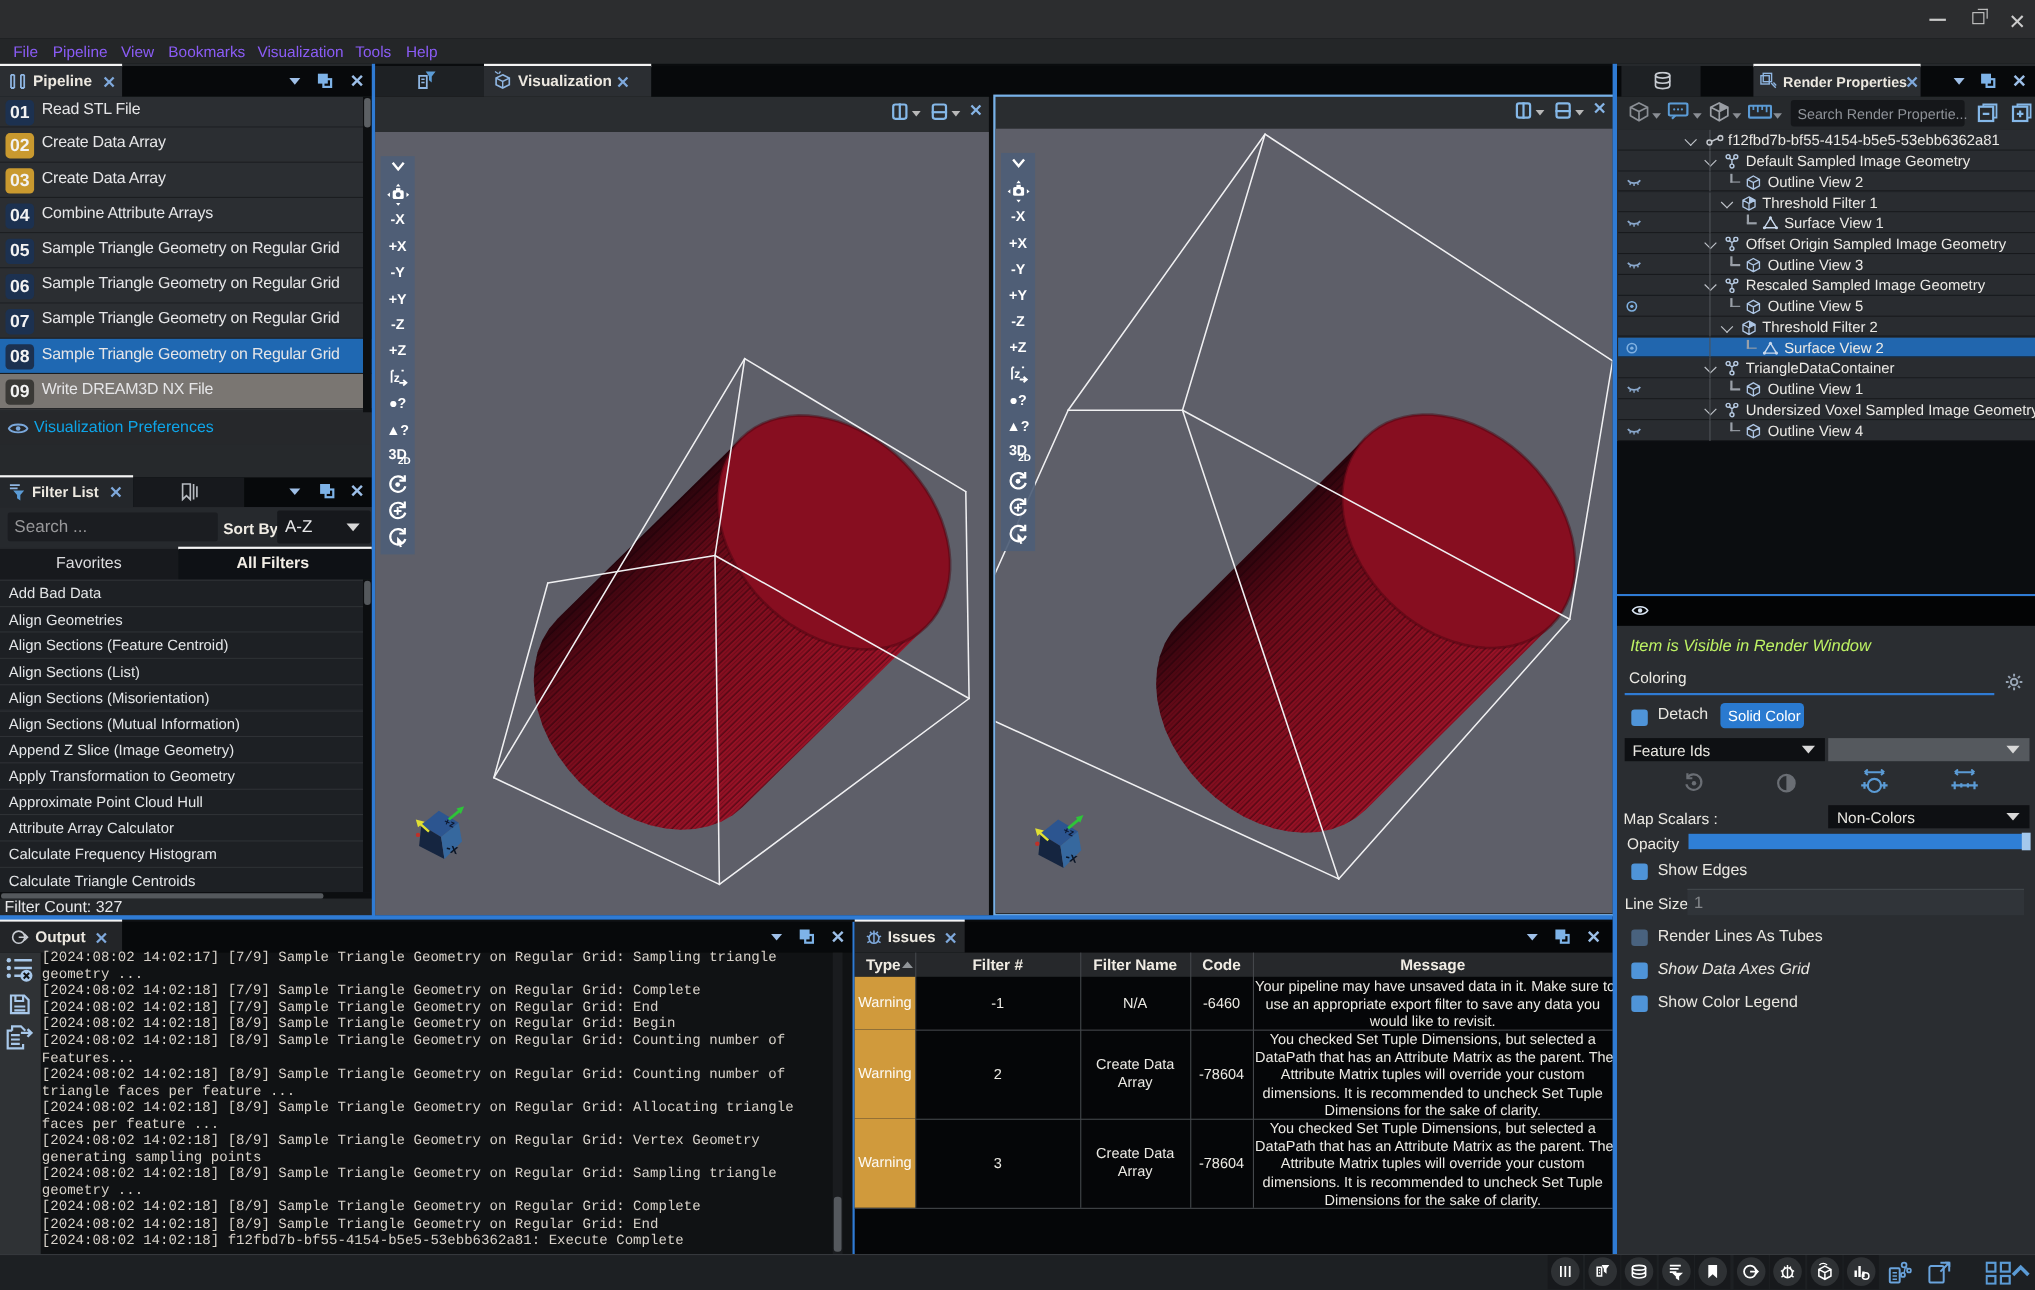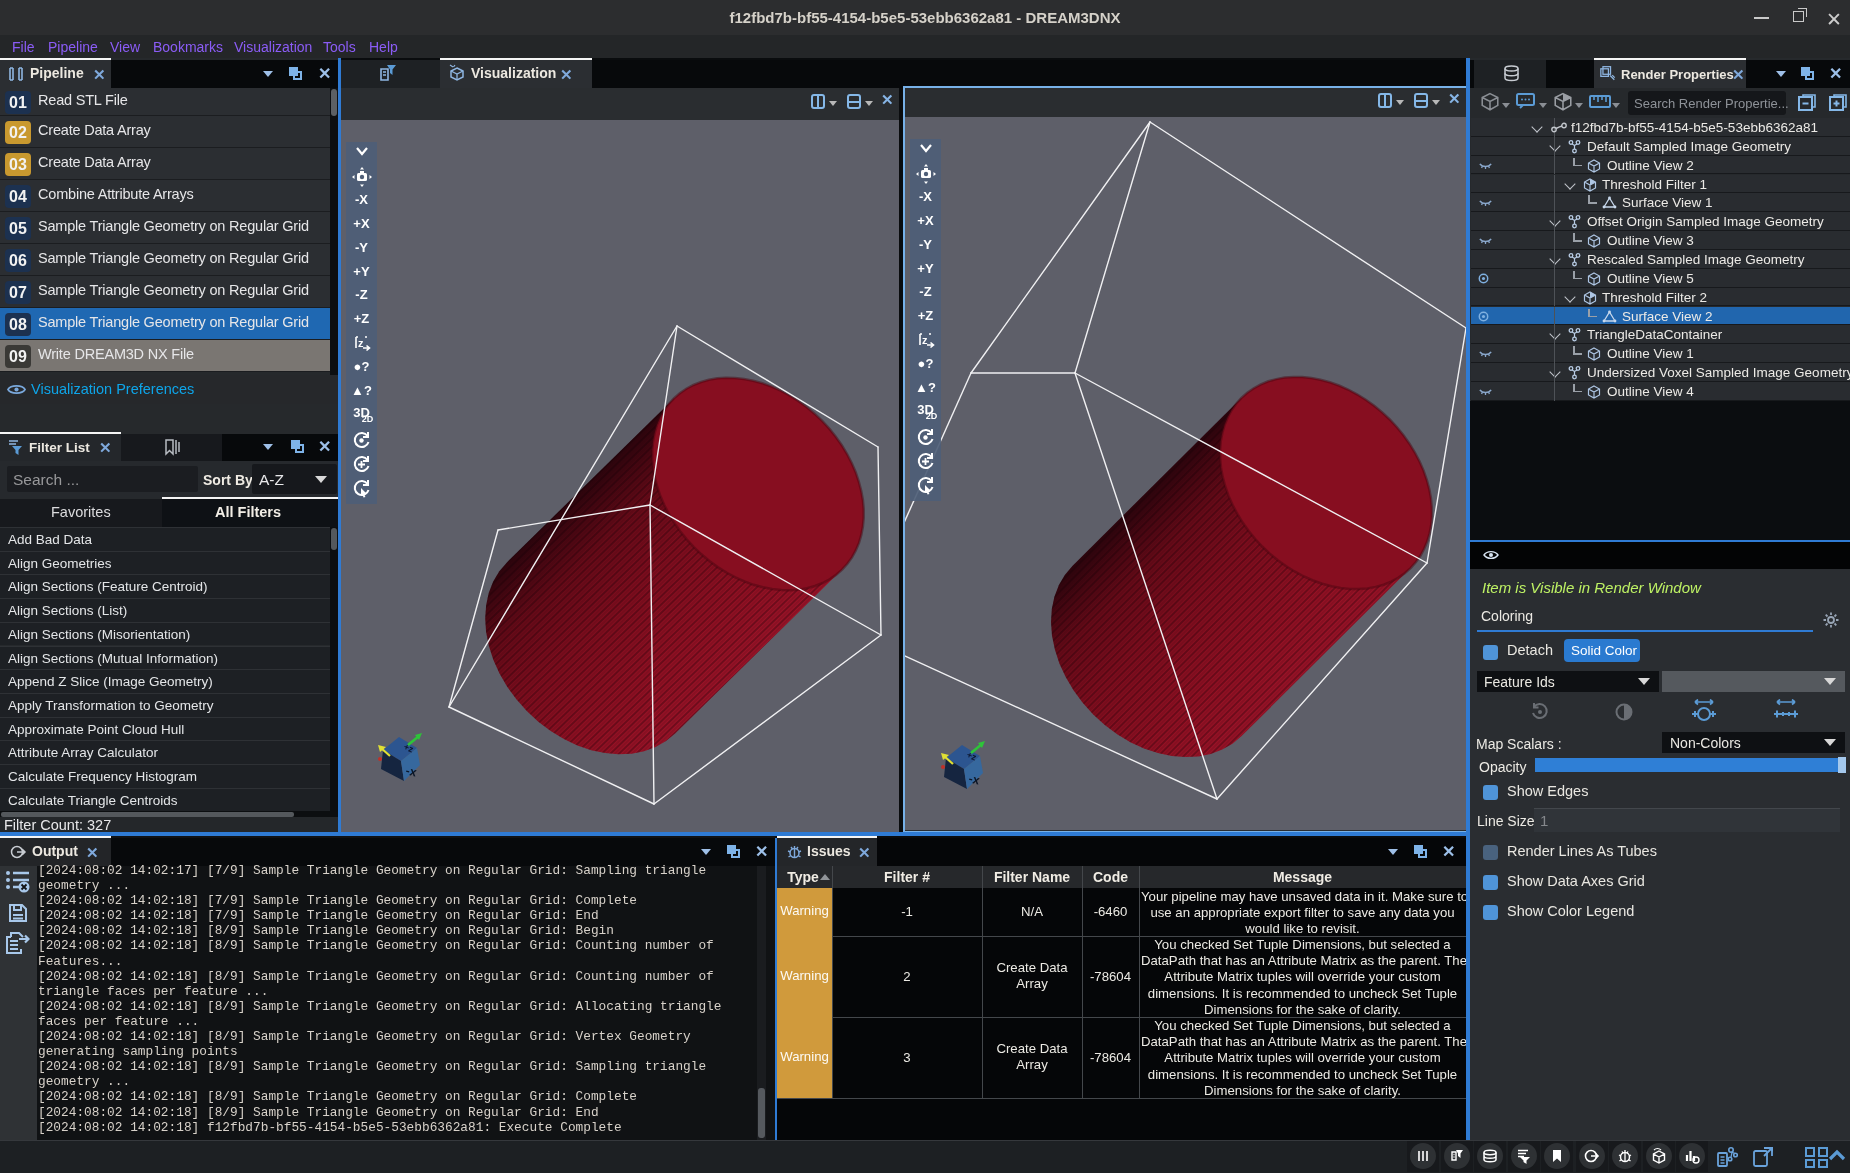--- a/index.html
+++ b/index.html
@@ -45,21 +45,20 @@
 .stext { font-size:14.5px; color:#e9e7e1; white-space:nowrap; }
 
 .vtool { width:31px; background:rgba(78,94,119,0.92); }
 .vtool div { position:absolute; left:0; width:31px; height:23px; text-align:center; color:#fff; font-size:13px; font-weight:bold; }
 </style>
 </head>
 <body>
 <div id="root">
 
 <div class="abs" id="titlebar">
-  <div class="abs title">f12fbd7b-bf55-4154-b5e5-53ebb6362a81 - DREAM3DNX</div>
   <div class="abs" style="left:1754px;top:17px;width:15px;height:2px;background:#c9c9c9;"></div>
   <div class="abs" style="left:1793px;top:11px;width:11px;height:11px;border:1.5px solid #c9c9c9;"></div>
   <div class="abs" style="left:1798px;top:8px;width:9px;height:9px;border-top:1.5px solid #c9c9c9;border-right:1.5px solid #c9c9c9;"></div>
   <div class="abs" style="left:1826px;top:8px;color:#cccccc;font-size:19px;">✕</div>
 </div>
 
 <div class="abs" id="menubar">
   <div class="abs menuitem" style="left:12px;">File</div>
   <div class="abs menuitem" style="left:48px;">Pipeline</div>
   <div class="abs menuitem" style="left:110px;">View</div>
@@ -891,18 +890,18 @@
       <div class="abs" style="left:1535px;top:758px;width:310px;height:14px;background:#2f7fd6;"></div>
       <div class="abs" style="left:1838px;top:757px;width:8px;height:16px;background:#a4c8ec;"></div>
       <div class="abs checkbox" style="left:1483px;top:785px;"></div>
       <div class="abs stext" style="left:1507px;top:783px;">Show Edges</div>
       <div class="abs" style="left:1477px;top:813px;font-size:14px;color:#eceae4;">Line Size</div>
       <div class="abs" style="left:1534px;top:808px;width:306px;height:24px;background:#303439;border-top:1px solid #43474c;"></div>
       <div class="abs" style="left:1540px;top:812px;font-size:15px;color:#85888c;">1</div>
       <div class="abs checkbox" style="left:1483px;top:845px;background:#49627e;"></div>
       <div class="abs stext" style="left:1507px;top:843px;">Render Lines As Tubes</div>
       <div class="abs checkbox" style="left:1483px;top:875px;"></div>
-      <div class="abs stext" style="left:1507px;top:873px;">Show Data Axes Grid</div>
+      <div class="abs stext" style="left:1507px;top:873px;font-style:italic;">Show Data Axes Grid</div>
       <div class="abs checkbox" style="left:1483px;top:905px;"></div>
       <div class="abs stext" style="left:1507px;top:903px;">Show Color Legend</div>
     </div>
 
 </div>
 
 </body></html>

